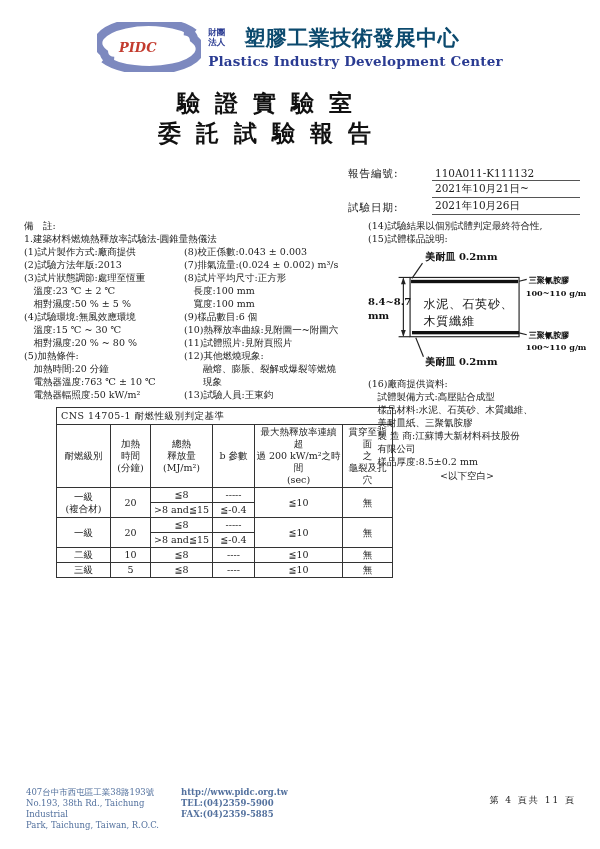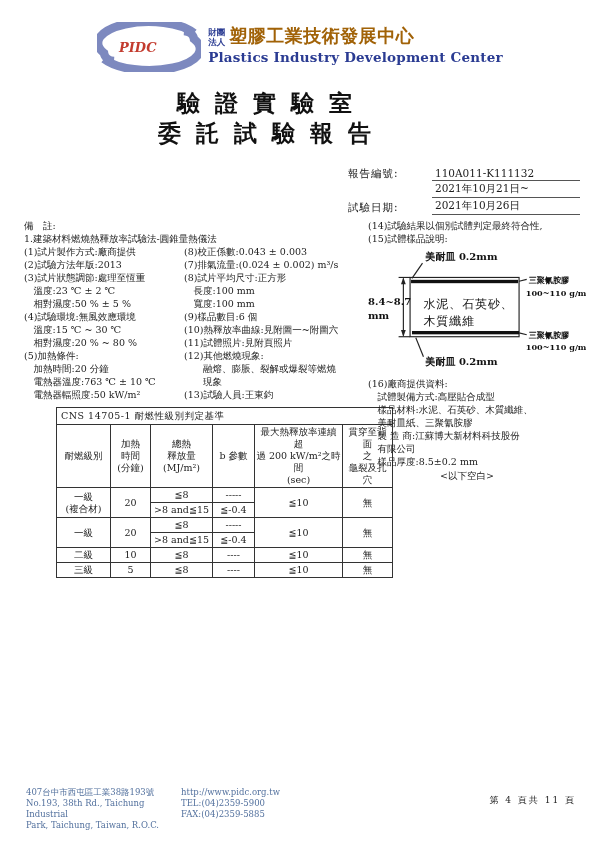--- a/index.html
+++ b/index.html
@@ -4,23 +4,23 @@
 <style>
   * { margin:0; padding:0; box-sizing:border-box; }
   body { background:#e8e8e8; font-family:"DejaVu Serif","Liberation Serif",serif; }
   .page { position:relative; width:600px; height:849px; margin:0 auto; background:#ffffff; color:#1c1c1c; overflow:hidden; }
 
   
   .header { position:absolute; top:22px; left:0; width:600px; display:flex; justify-content:center; }
   .logo-row { display:flex; align-items:flex-start; gap:7px; }
   .logo { width:104px; height:50px; }
   .org-block { padding-top:2px; }
-  .org-line { display:flex; align-items:flex-start; gap:4px; }
+  .org-line { display:flex; align-items:flex-start; gap:19px; }
   .org-small { font-size:8.5px; font-weight:bold; color:#2a3b92; line-height:10px; white-space:pre-line; font-family:"DejaVu Sans","Liberation Sans",sans-serif; padding-top:3px; }
-  .org-name { font-size:18px; font-weight:bold; color:#a16207; letter-spacing:0.5px; font-family:"DejaVu Sans","Liberation Sans",sans-serif; }
+  .org-name { font-size:21px; font-weight:bold; color:#0c4a6e; letter-spacing:0.5px; font-family:"DejaVu Sans","Liberation Sans",sans-serif; }
   .org-en { font-size:13.5px; font-weight:bold; color:#2a3b92; margin-top:1px; letter-spacing:0.2px; }
 
   
   .titles { position:absolute; top:88px; left:0; width:529px; text-align:center; }
   .doc-title { font-size:23px; font-weight:600; letter-spacing:15px; margin-left:15px; line-height:30px; color:#111; }
 
   
   .report-info { position:absolute; top:164px; left:348px; width:234px; font-size:10.5px; }
   .ri-row { display:flex; height:17px; align-items:flex-end; }
   .ri-label { width:84px; letter-spacing:1px; }
@@ -47,21 +47,21 @@
   .dlb { font-size:10.5px; font-weight:bold; }
   .dim { font-size:10.5px; font-weight:bold; }
   .core { font-size:12.5px; letter-spacing:1px; }
   .glue { font-size:8.5px; font-weight:600; }
   .dline { stroke:#222; stroke-width:1.2; }
   .blank-note { margin-left:72px; margin-top:1px; }
 
   
   .footer { position:absolute; top:787px; left:0; width:600px; display:flex; padding:0 24px 0 26px; color:#53719e; font-size:8.5px; line-height:11px; }
   .f-col1 { width:155px; }
-  .f-col2 { width:130px; }
+  .f-col2 { width:130px;font-weight:bold; }
   .f-page { margin-left:auto; color:#222; font-size:9px; letter-spacing:2px; padding-top:8px; }
 </style>
 </head>
 <body>
 
 <div class="page">
 
   <div class="header">
     <div class="logo-row">
       <svg class="logo" viewBox="0 0 104 50">

